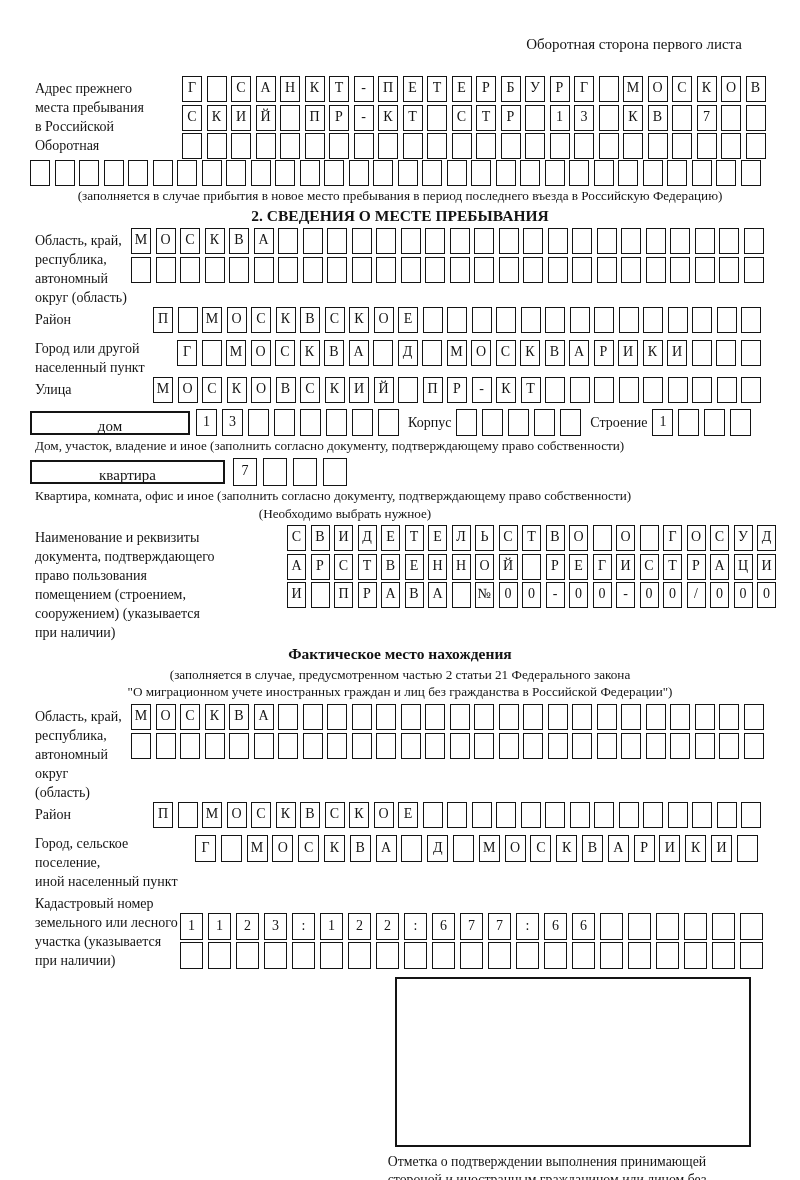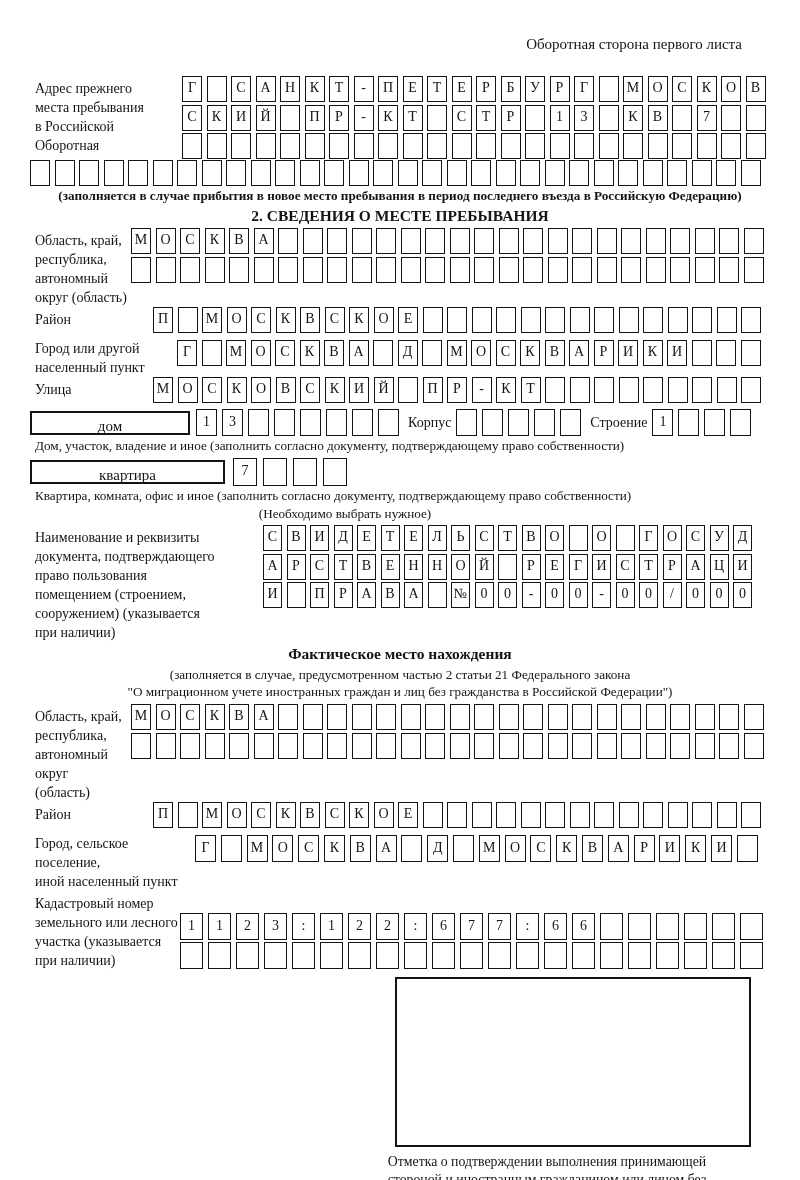--- a/index.html
+++ b/index.html
@@ -14,21 +14,21 @@
   .cells{display:flex;margin-bottom:2.5px;}
   .cell{flex:0 0 auto;box-sizing:border-box;width:20px;height:26px;border:1.7px solid #141414;
         margin-right:4.5px;font-size:14px;line-height:22px;text-align:center;}
   .big .cell{width:21px;height:27px;margin-right:5px;line-height:23px;}
   .apt .cell{width:24px;height:28px;margin-right:6px;line-height:24px;}
   .kad .cell{width:23px;height:27px;margin-right:5px;line-height:23px;}
   .city2 .cell{width:21px;height:27px;margin-right:4.8px;line-height:23px;}
   .small .cell{width:19px;height:26px;margin-right:4.5px;}
   .fullrow{margin-left:30px;margin-top:0.5px;}
   .note{font-size:13.2px;line-height:16px;}
-  .center{text-align:center;font-weight:bold;}
+  .center{text-align:center;}
   .leftnote{margin-left:35px;margin-bottom:2px;}
   .title{font-weight:bold;font-size:15.5px;text-align:center;margin:3px 0 3px 0;}
   .houseline{display:flex;align-items:center;margin:4px 0 2px 30px;}
   .widebox{box-sizing:border-box;border:2px solid #141414;height:24px;line-height:26px;
            text-align:center;font-size:15px;flex:0 0 auto;}
   .wb160{width:160px;margin-right:6px;} .wb195{width:195px;margin-right:8px;}
   .inline-label{font-size:14px;margin:0 5px 0 4px;white-space:nowrap;}
   .stayline{display:flex;align-items:center;margin:4px 0 1px 35px;font-size:14.5px;}
   .cb{width:21px;height:27px;line-height:23px;margin:0 0 0 0;}
   .opt{margin:0 24px 0 8px;white-space:nowrap;}
@@ -361,21 +361,21 @@
         <span class="cell">7</span>
         <span class="cell"></span>
         <span class="cell"></span>
         <span class="cell"></span>
       </div>
   </div>
   <div class="note leftnote">Квартира, комната, офис и иное (заполнить согласно документу, подтверждающему право собственности)</div>
 
   <div class="note staynote">(Необходимо выбрать нужное)</div>
 
-  <div class="field" style="margin-top:3px;">
+  <div class="field" style="margin-top:3px;gap:24px;">
     <div class="flabel w228">Наименование и реквизиты
 документа, подтверждающего
 право пользования
 помещением (строением,
 сооружением) (указывается
 при наличии)</div>
     <div class="rows">
       <div class="cells small">
           <span class="cell">С</span>
           <span class="cell">В</span>

